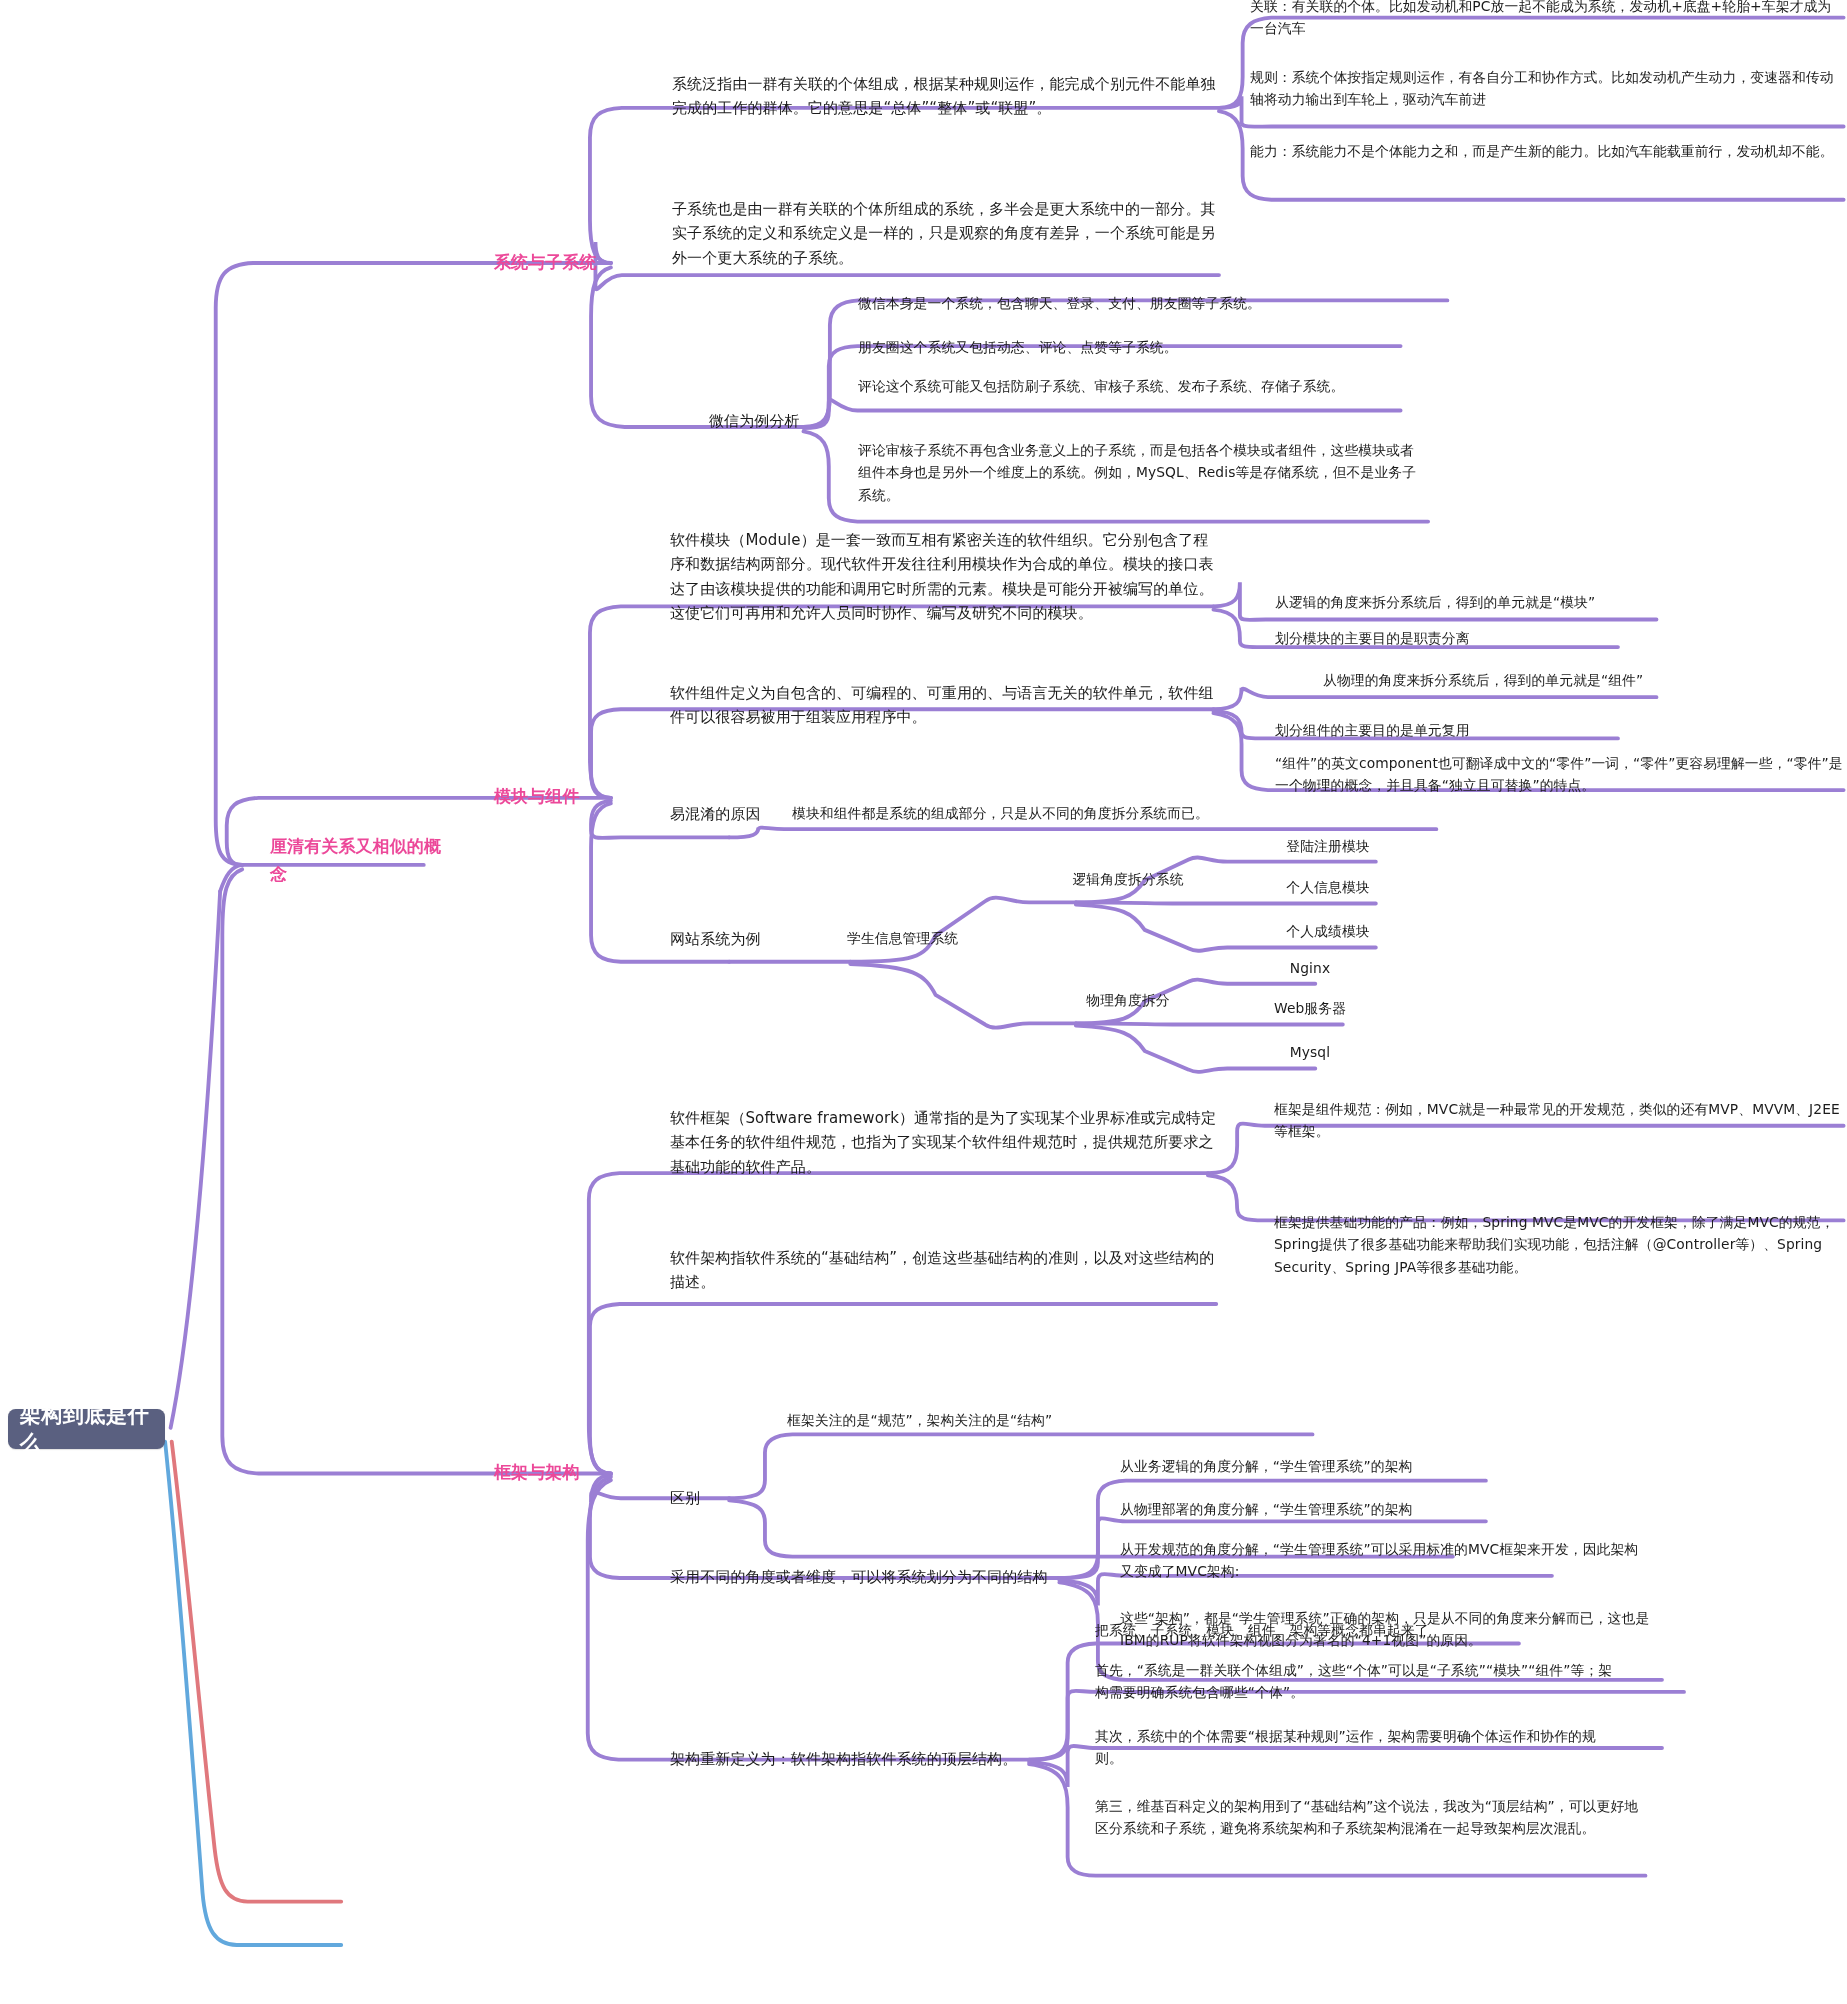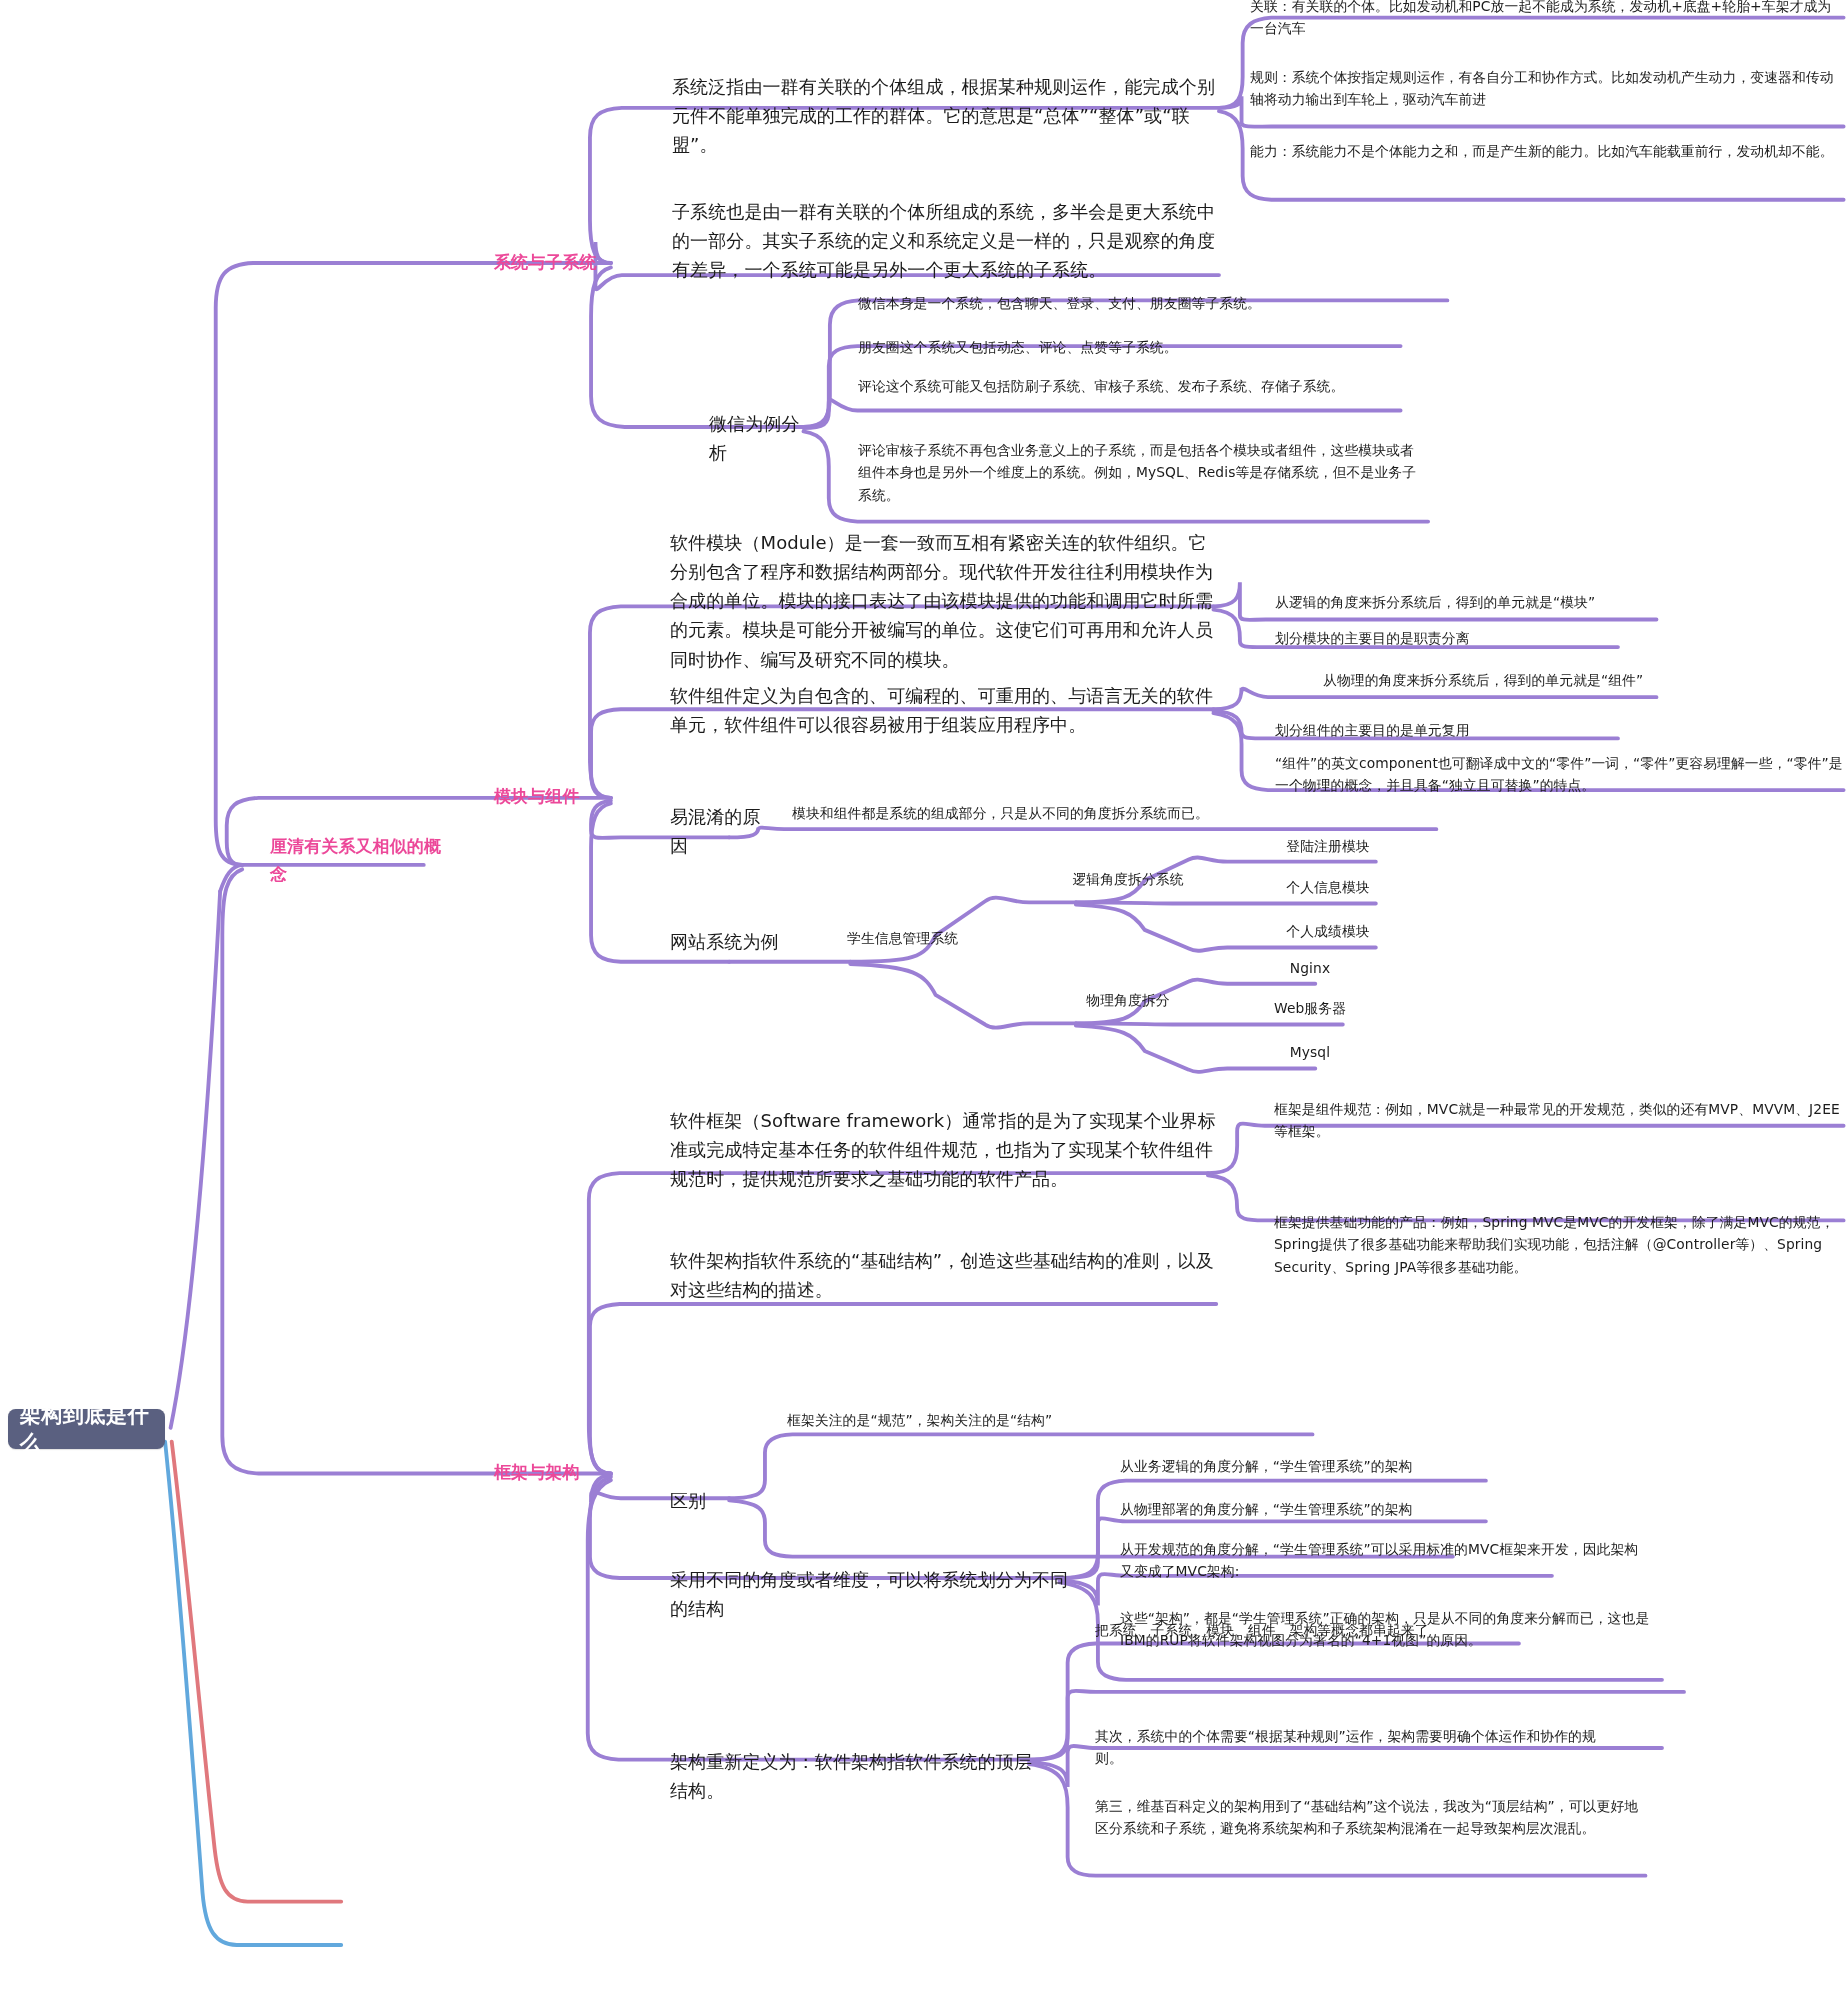--- a/index.html
+++ b/index.html
@@ -46,21 +46,21 @@
     justify-content: center;
     padding: 4.4px 12px;
     box-shadow: 0 0.6px 1.1px rgba(0,0,0,0.12);
   }
   .lvl1 {
     font-size: 17px;
     font-weight: 700;
     color: #ec4899;
   }
   .lvl2 {
-    font-size: 18px;
+    font-size: 15px;
     font-weight: 400;
   }
   .lvl3 {
     font-size: 13.8px;
     font-weight: 400;
   }
   .lvl4 {
     font-size: 13.8px;
     font-weight: 400;
     text-align: center;
@@ -254,20 +254,21 @@
   <div class="node lvl3" style="left:1120px; top:1498px; width:385px;">从物理部署的角度分解，“学生管理系统”的架构</div>
 
   <div class="node lvl3" style="left:1120px; top:1538px; width:523px;">从开发规范的角度分解，“学生管理系统”可以采用标准的MVC框架来开发，因此架构又变成了MVC架构:</div>
 
   <div class="node lvl3" style="left:1120px; top:1607px; width:550px;">这些“架构”，都是“学生管理系统”正确的架构，只是从不同的角度来分解而已，这也是IBM的RUP将软件架构视图分为著名的“4+1视图”的原因。</div>
 
   <div class="node lvl2" style="left:670px; top:1747px; width:374px;">架构重新定义为：软件架构指软件系统的顶层结构。</div>
 
   <div class="node lvl3" style="left:1095px; top:1619px; width:429px;">把系统、子系统、模块、组件、架构等概念都串起来了</div>
 
+  <div class="node lvl3" style="left:1095px; top:1659px; width:528px;">首先，“系统是一群关联个体组成”，这些“个体”可以是“子系统”“模块”“组件”等；架构需要明确系统包含哪些“个体”。</div>
 
   <div class="node lvl3" style="left:1095px; top:1725px; width:528px;">其次，系统中的个体需要“根据某种规则”运作，架构需要明确个体运作和协作的规则。</div>
 
   <div class="node lvl3" style="left:1095px; top:1795px; width:550px;">第三，维基百科定义的架构用到了“基础结构”这个说法，我改为“顶层结构”，可以更好地区分系统和子系统，避免将系统架构和子系统架构混淆在一起导致架构层次混乱。</div>
 
   <div class="node newnode" style="left:249px; top:1882px; width:110px;"></div>
 
   <div class="node newnode" style="left:249px; top:1926px; width:110px;"></div>
 
 </div>

